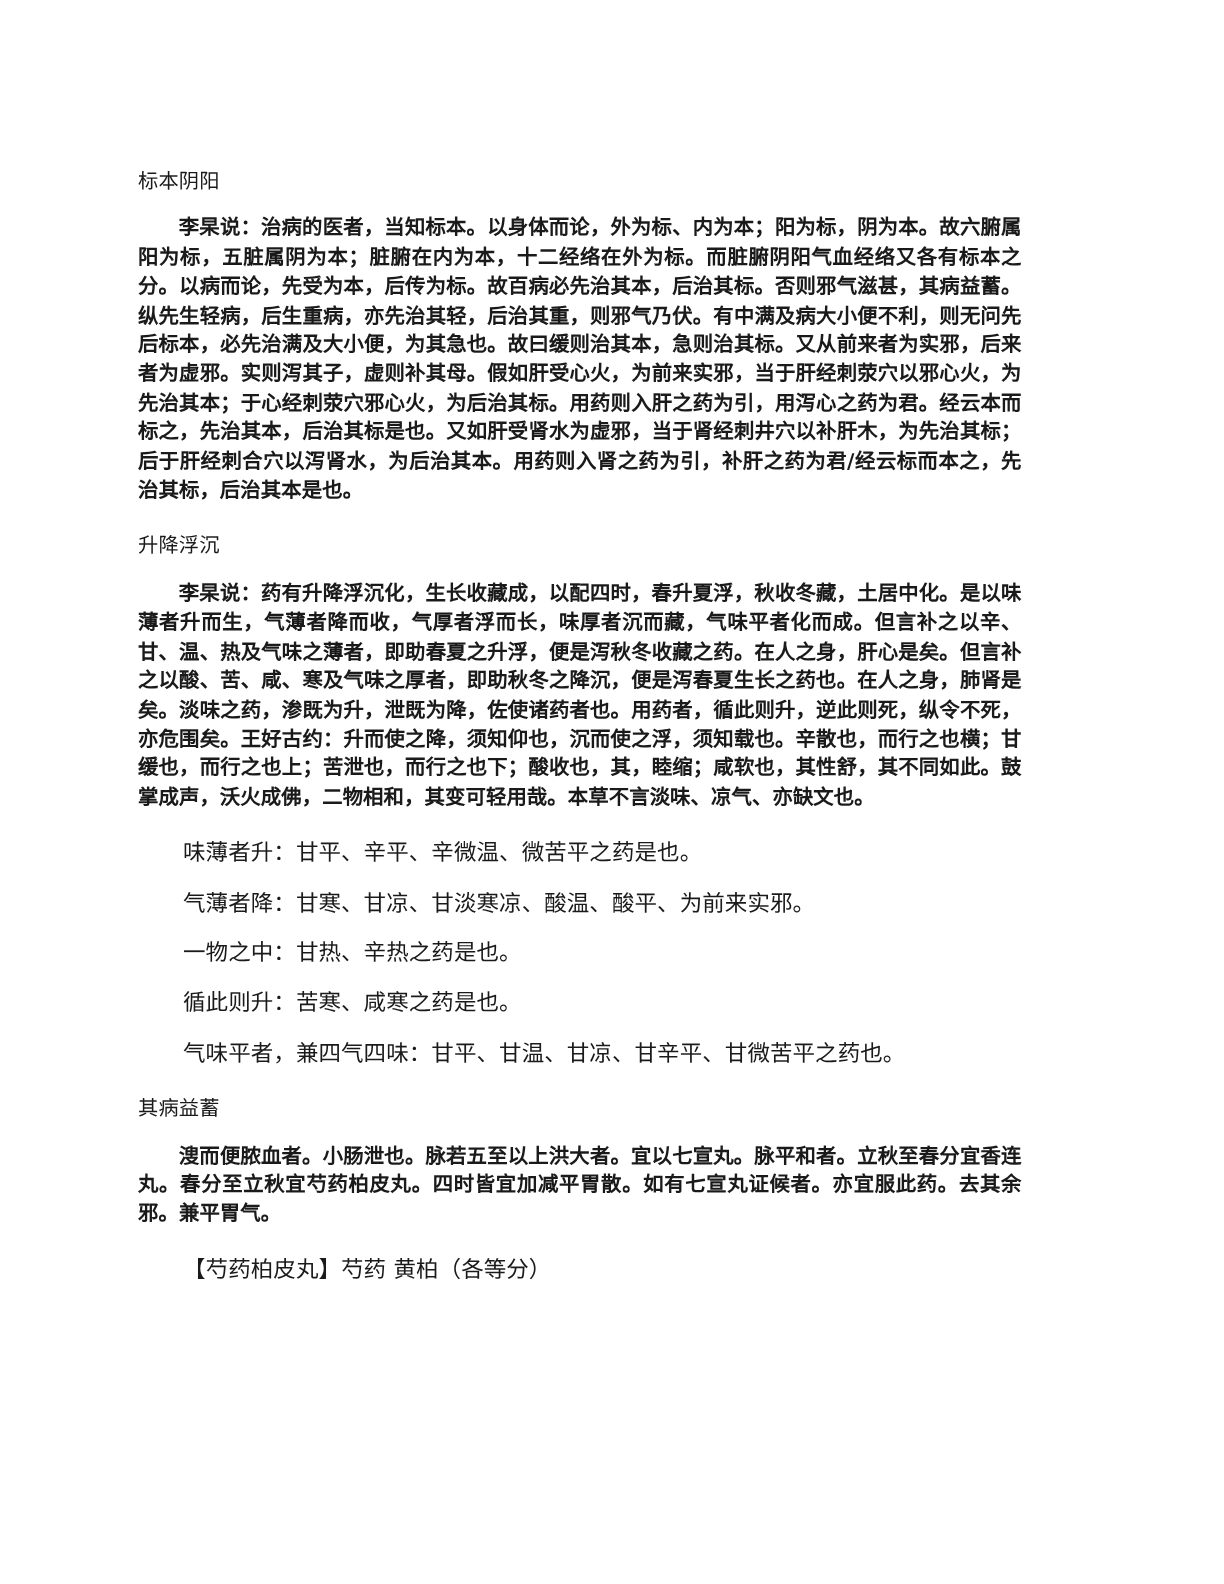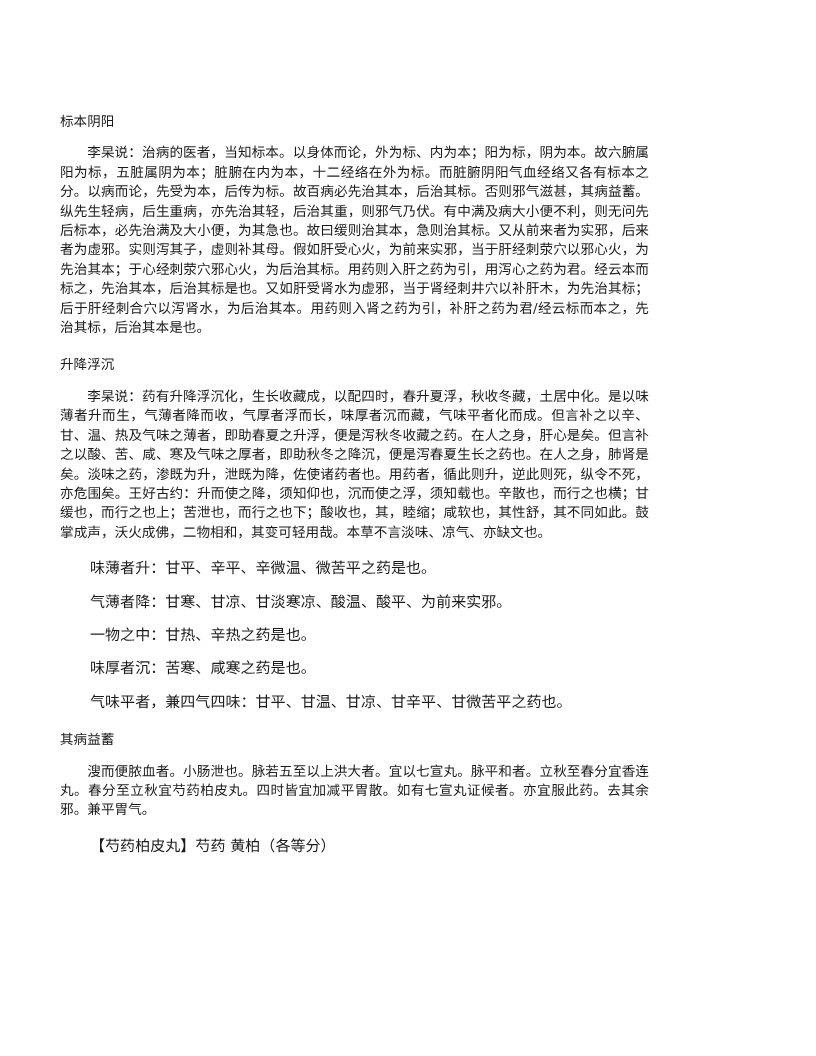--- a/index.html
+++ b/index.html
@@ -12,21 +12,21 @@
     width: 816px;
     height: 1056px;
     font-family: "DejaVu Serif", "Liberation Serif", serif;
     color: #1a1a1a;
     -webkit-font-smoothing: antialiased;
   }
   .page {
     box-sizing: border-box;
     width: 816px;
     height: 1056px;
-    padding: 112px 113px 0 60px;
+    padding: 112px 113px 0 92px;
     background: #ffffff;
     position: relative;
   }
   .doc-body {
     width: 589px;
   }
   .section-heading {
     font-size: 13.5px;
     line-height: 19.4px;
     font-weight: normal;
@@ -39,20 +39,21 @@
     line-height: 19.4px;
     margin: 0 0 12px 0;
     text-align: justify;
     text-justify: inter-ideograph;
     text-indent: 2em;
     letter-spacing: 0.05px;
     word-break: break-all;
   }
   .para.last-of-block {
     margin-bottom: 17px;
+    font-weight: bold;
   }
   .para-short {
     font-size: 15px;
     line-height: 19.4px;
     margin: 0 0 14px 0;
     text-indent: 2em;
     text-align: left;
     letter-spacing: 0.05px;
   }
   .heading-gap-top {
@@ -72,21 +73,21 @@
     <h2 class="section-heading heading-gap-top">升降浮沉</h2>
 
     <p class="para last-of-block">李杲说：药有升降浮沉化，生长收藏成，以配四时，春升夏浮，秋收冬藏，土居中化。是以味薄者升而生，气薄者降而收，气厚者浮而长，味厚者沉而藏，气味平者化而成。但言补之以辛、甘、温、热及气味之薄者，即助春夏之升浮，便是泻秋冬收藏之药。在人之身，肝心是矣。但言补之以酸、苦、咸、寒及气味之厚者，即助秋冬之降沉，便是泻春夏生长之药也。在人之身，肺肾是矣。淡味之药，渗既为升，泄既为降，佐使诸药者也。用药者，循此则升，逆此则死，纵令不死，亦危围矣。王好古约：升而使之降，须知仰也，沉而使之浮，须知载也。辛散也，而行之也横；甘缓也，而行之也上；苦泄也，而行之也下；酸收也，其，睦缩；咸软也，其性舒，其不同如此。鼓掌成声，沃火成佛，二物相和，其变可轻用哉。本草不言淡味、凉气、亦缺文也。</p>
 
     <p class="para-short">味薄者升：甘平、辛平、辛微温、微苦平之药是也。</p>
 
     <p class="para-short">气薄者降：甘寒、甘凉、甘淡寒凉、酸温、酸平、为前来实邪。</p>
 
     <p class="para-short">一物之中：甘热、辛热之药是也。</p>
 
-    <p class="para-short">味厚者沉：苦寒、咸寒之药是也。</p>
+    <p class="para-short">循此则升：苦寒、咸寒之药是也。</p>
 
     <p class="para-short">气味平者，兼四气四味：甘平、甘温、甘凉、甘辛平、甘微苦平之药也。</p>
 
 
     <h2 class="section-heading heading-gap-top">其病益蓄</h2>
 
     <p class="para last-of-block">溲而便脓血者。小肠泄也。脉若五至以上洪大者。宜以七宣丸。脉平和者。立秋至春分宜香连丸。春分至立秋宜芍药柏皮丸。四时皆宜加减平胃散。如有七宣丸证候者。亦宜服此药。去其余邪。兼平胃气。</p>
 
     <p class="para-short">【芍药柏皮丸】芍药 黄柏（各等分）</p>
 

